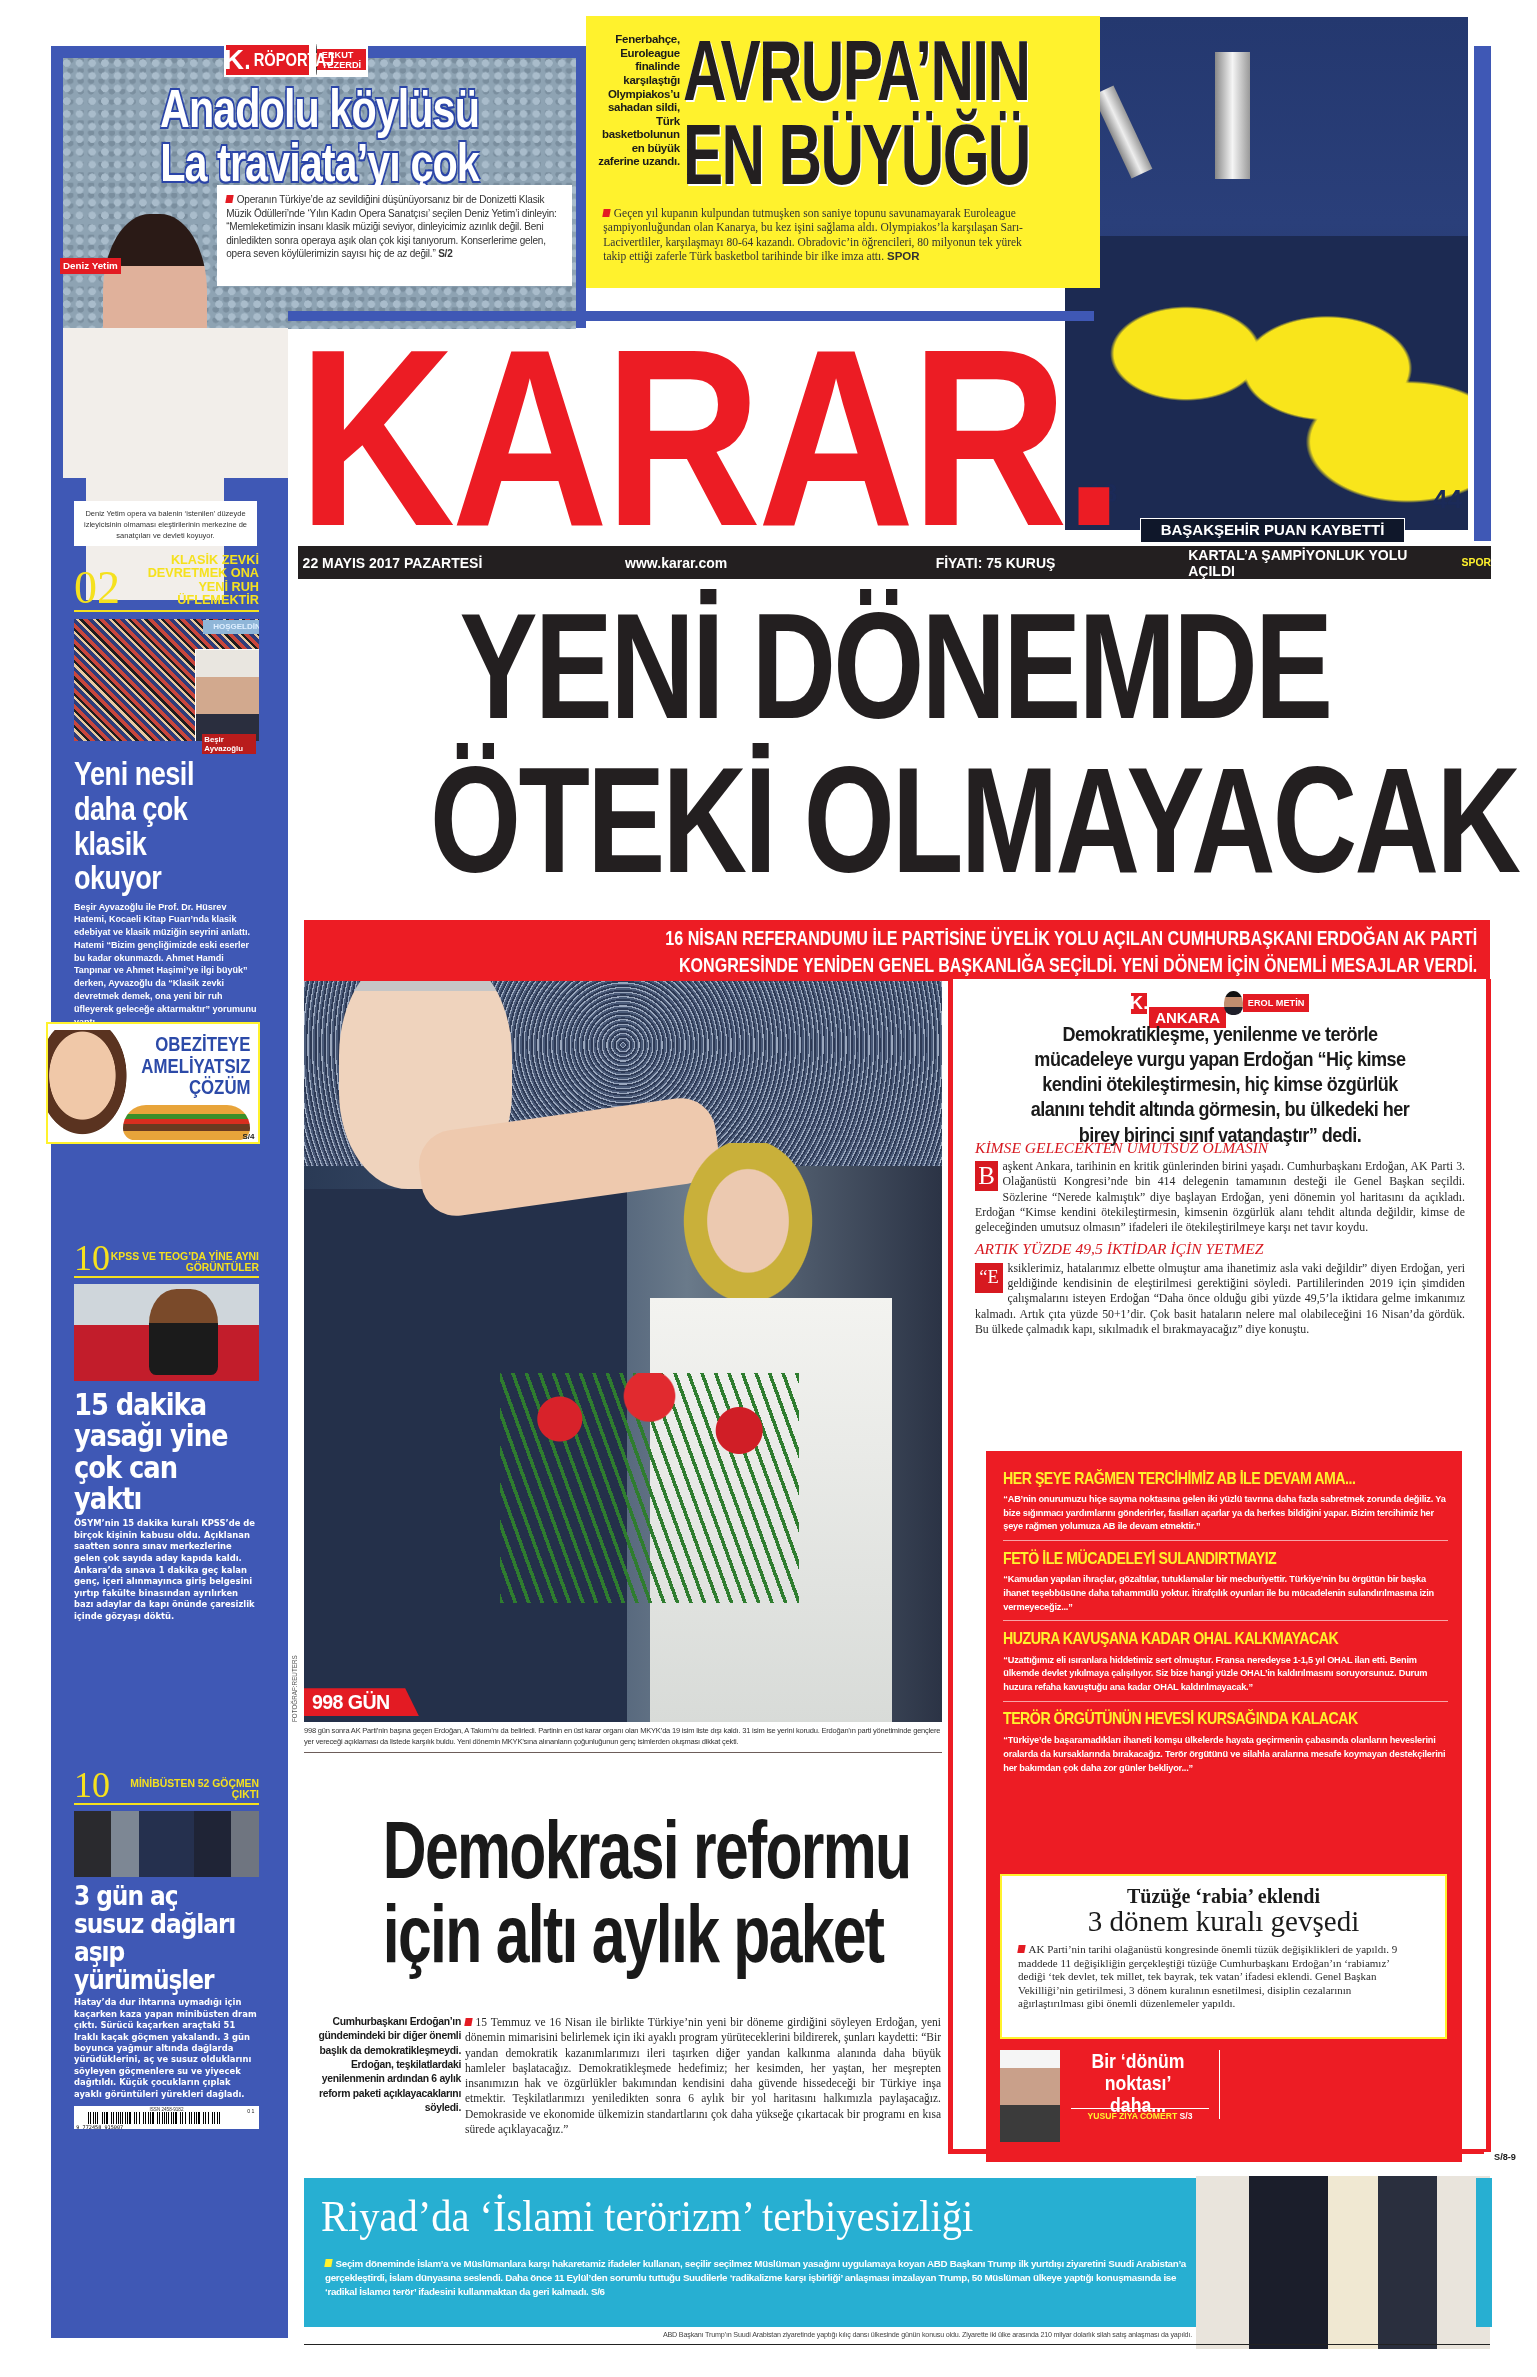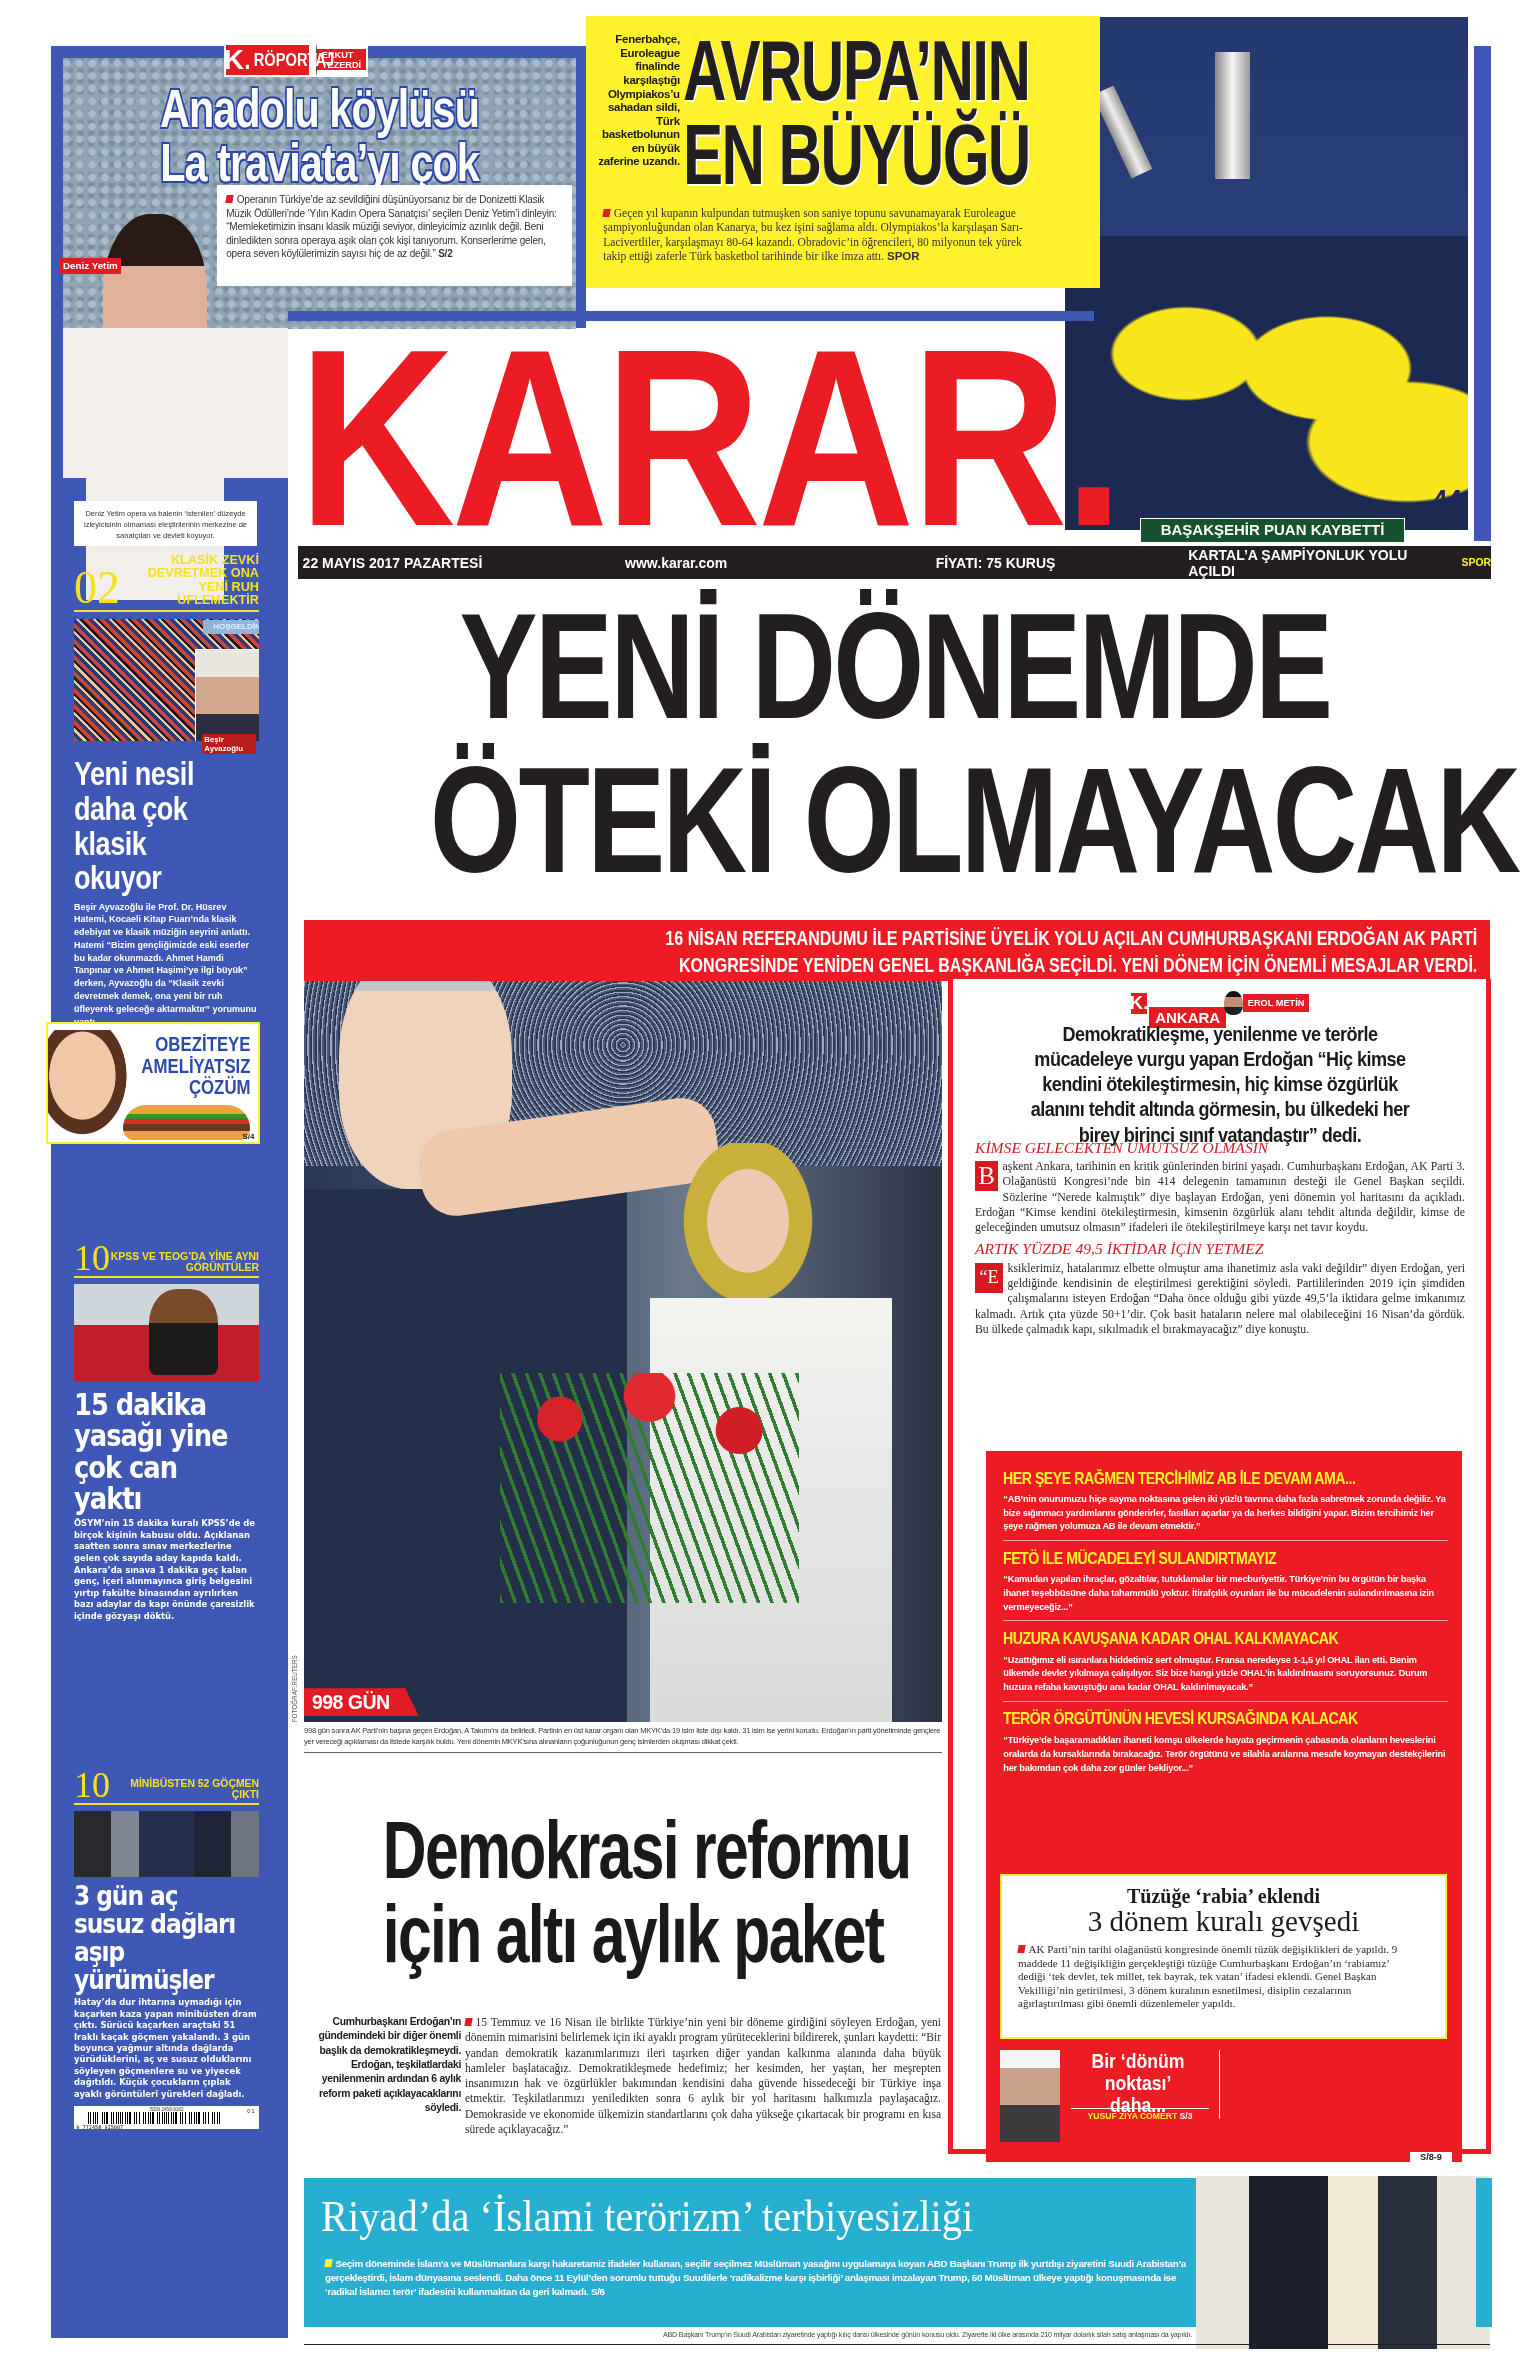--- a/index.html
+++ b/index.html
@@ -166,21 +166,21 @@
   <div class="abs" style="left:5.8px; top:17.3px; width:88px; text-align:right; font-weight:700; font-size:11.5px; line-height:1.18; letter-spacing:-0.3px;">Fenerbahçe, Euroleague finalinde karşılaştığı Olympiakos’u sahadan sildi, Türk basketbolunun en büyük zaferine uzandı.</div>
   <div class="abs" style="left:97px; top:11.5px; font-weight:900; color:#231f20; font-size:86px; line-height:0.98; letter-spacing:-2.3px; transform:scaleX(0.7); transform-origin:left top; white-space:nowrap; text-shadow: 0 0 0 #fff, 1.7px 1.7px 0 #fff;">
     <div>AVRUPA’NIN</div>
     <div>EN BÜYÜĞÜ</div>
   </div>
   <div class="abs serif" style="left:17.3px; top:190px; width:426px; font-size:11.5px; line-height:1.24; color:#333;">
     <span class="red-square"></span><span>Geçen yıl kupanın kulpundan tutmuşken son saniye topunu savunamayarak Euroleague şampiyonluğundan olan Kanarya, bu kez işini sağlama aldı. Olympiakos’la karşılaşan Sarı-Lacivertliler, karşılaşmayı 80-64 kazandı. Obradovic’in öğrencileri, 80 milyonun tek yürek takip ettiği zaferle Türk basketbol tarihinde bir ilke imza attı.</span>
     <b style="font-family:'Liberation Sans',sans-serif;">SPOR</b>
   </div>
 </div>
-<div class="abs" style="left:1140px; top:518px; width:265px; height:25px; background:#14532d; border:1.7px solid #fff; color:#fff; font-weight:700; font-size:15px; text-align:center; line-height:22px;">BAŞAKŞEHİR PUAN KAYBETTİ</div>
+<div class="abs" style="left:1140px; top:518px; width:265px; height:25px; background:#0f172a; border:1.7px solid #fff; color:#fff; font-weight:700; font-size:15px; text-align:center; line-height:22px;">BAŞAKŞEHİR PUAN KAYBETTİ</div>
 
 <div class="abs" style="left:288px; top:311px; width:806px; height:10.4px; background:#3f58b5;"></div>
 <div id="masthead" class="abs">
   <div id="logo">KARAR.</div>
 </div>
 <div id="dateline" class="abs">
   <span style="margin-left:4.6px; width:323px;">22 MAYIS 2017 PAZARTESİ</span>
   <span style="width:311px;">www.karar.com</span>
   <span style="width:253px;">FİYATI: 75 KURUŞ</span>
   <span>KARTAL’A ŞAMPİYONLUK YOLU AÇILDI</span>
@@ -265,21 +265,21 @@
   <div style="position:absolute; left:14px; top:599px; width:213px; height:92px;">
     <div style="position:absolute; left:0; top:0; width:60px; height:92px; background:linear-gradient(180deg,#f5f5f5 0 20%,#c9a08a 20% 60%,#3b3b3b 60%);"></div>
     <div style="position:absolute; left:63px; top:0; width:150px; text-align:center; font-weight:700; font-size:21px; line-height:1.05; transform:scaleX(0.84);">Bir ‘dönüm noktası’ daha...</div>
     <div style="position:absolute; left:71px; top:58px; width:138px; border-top:0.6px solid #fff;"></div>
     <div style="position:absolute; left:71px; top:61px; width:138px; text-align:center; font-weight:700; font-size:8.6px;">
       <span style="color:#fff22d;">YUSUF ZİYA CÖMERT</span> <span>S/3</span>
     </div>
   </div>
   <div style="position:absolute; left:233px; top:599px; width:1.2px; height:69px; background:#fff;"></div>
 </div>
-<div class="abs" style="left:1410px; top:2152px; background:#fff; padding:0 10px; font-weight:700; font-size:9.2px;">S/8-9</div>
+<div class="abs" style="left:1484px; top:2152px; background:#fff; padding:0 10px; font-weight:700; font-size:9.2px;">S/8-9</div>
 
 <div class="abs" style="left:299px; top:1808px; width:645px; text-align:center; font-weight:900; font-size:82px; line-height:1.02; letter-spacing:-2.3px; transform:scaleX(0.74); transform-origin:center top; white-space:nowrap;">
   <div>Demokrasi reformu</div>
   <div>için altı aylık paket</div>
 </div>
 <div class="abs" style="left:304px; top:2015px; width:157px; text-align:right; font-weight:700; font-size:10.4px; line-height:1.38; letter-spacing:-0.3px;">Cumhurbaşkanı Erdoğan’ın gündemindeki bir diğer önemli başlık da demokratikleşmeydi. Erdoğan, teşkilatlardaki yenilenmenin ardından 6 aylık reform paketi açıklayacaklarını söyledi.</div>
 <div class="abs serif-body" style="left:465px; top:2015px; width:476px; font-size:11.5px; line-height:1.33;">
   <span class="red-square"></span><span>15 Temmuz ve 16 Nisan ile birlikte Türkiye’nin yeni bir döneme girdiğini söyleyen Erdoğan, yeni dönemin mimarisini belirlemek için iki ayaklı program yürüteceklerini bildirerek, şunları kaydetti: “Bir yandan demokratik kazanımlarımızı ileri taşırken diğer yandan kalkınma alanında daha büyük hamleler başlatacağız. Demokratikleşmede hedefimiz; her kesimden, her yaştan, her meşrepten insanımızın hak ve özgürlükler bakımından kendisini daha güvende hissedeceği bir Türkiye inşa etmektir. Teşkilatlarımızı yeniledikten sonra 6 aylık bir yol haritasını halkımızla paylaşacağız. Demokraside ve ekonomide ülkemizin standartlarını çok daha yükseğe çıkartacak bir programı en kısa sürede açıklayacağız.”</span>
 </div>
 

